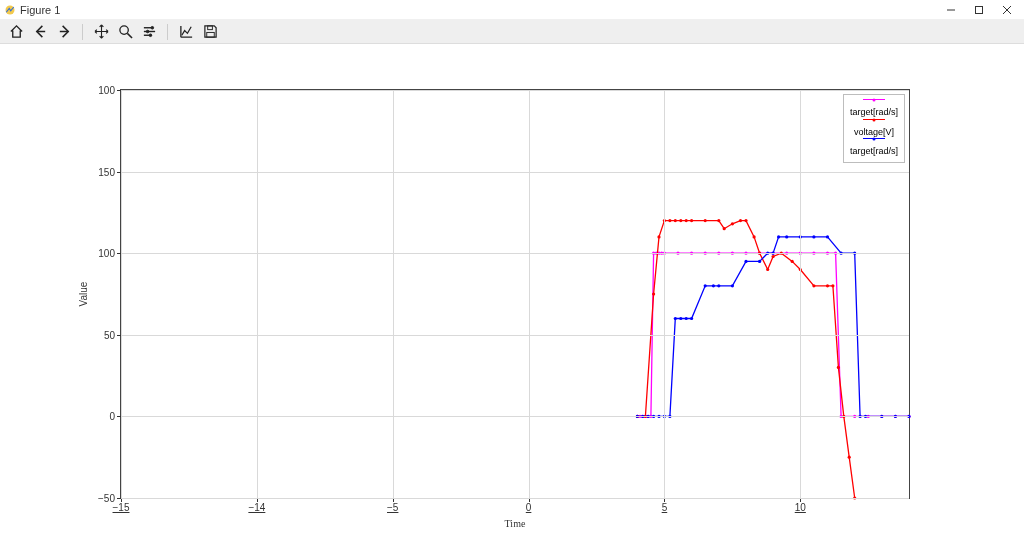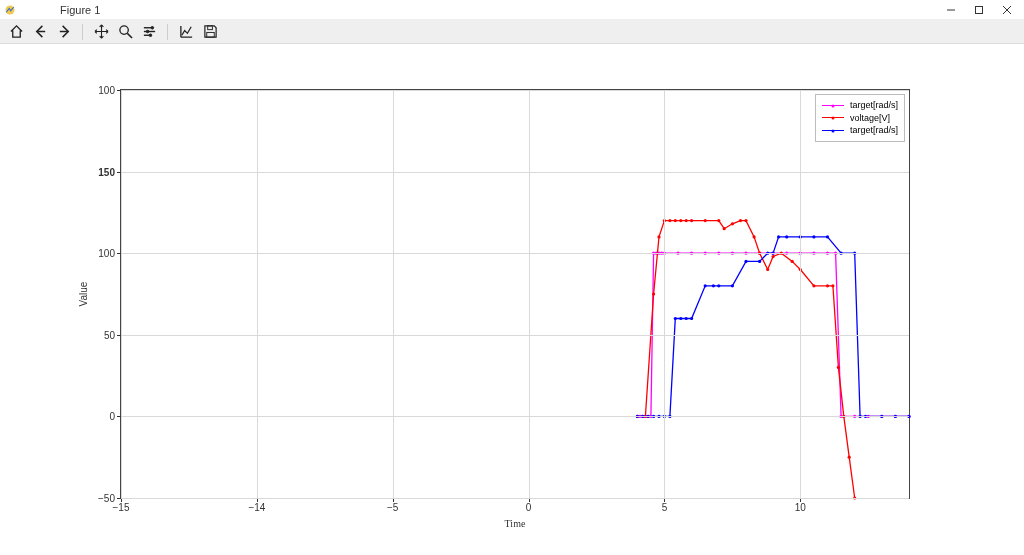--- a/index.html
+++ b/index.html
@@ -18,21 +18,21 @@
     display: flex;
     align-items: center;
     padding: 0 4px;
     background: #fff;
     border-bottom: 1px solid #f0f0f0;
   }
   .titlebar .app-icon {
     width: 12px; height: 12px;
     margin-right: 4px;
   }
-  .titlebar .title { font-size: 11px; color: #333; margin-left: 40px; }
+  .titlebar .title { font-size: 11px; color: #333; }
   .winbtns { margin-left: auto; display: flex; gap: 14px; padding-right:6px;}
   .winbtn { width: 14px; height: 14px; display:flex; align-items:center; justify-content:center; color:#333; cursor:default;}
   .winbtn svg { width: 10px; height:10px; }
   
   .toolbar {
     height: 24px;
     background: #efefef;
     display: flex;
     align-items: center;
     padding: 0 6px;
@@ -66,21 +66,21 @@
     position: absolute;
     background: #d9d9d9;
   }
   .grid-v { width:1px; top:0; bottom:0; }
   .grid-h { height:1px; left:0; right:0; }
   .xtick, .ytick {
     position: absolute;
     font-size: 10px;
     color: #333;
   }
-  .xtick { top: 100%; transform: translate(-50%, 4px); }
+  .xtick { top: 100%; transform: translate(-50%, 4px); text-decoration: underline; }
   .ytick { right: 100%; transform: translate(-6px, -50%); text-align:right; }
   .tickmark-x, .tickmark-y { position:absolute; background:#333; }
   .tickmark-x { width:1px; height:4px; top:100%; }
   .tickmark-y { height:1px; width:4px; right:100%; }
   .xlabel {
     position: absolute;
     left: 50%;
     top: calc(100% + 20px);
     transform: translateX(-50%);
     font-size: 10px;
@@ -102,21 +102,21 @@
     overflow: visible;
   }
   .legend {
     position: absolute;
     top: 4px; right: 4px;
     background: #fff;
     border: 1px solid #bdbdbd;
     padding: 4px 6px;
     font-size: 9px;
   }
-  .legend-item { display:flex; align-items:center; gap:6px; line-height:1.4;}
+  .legend-item { display:flex; align-items:center; gap:6px; line-height:1.4;flex-direction:column;}
   .legend-swatch { width: 22px; height: 0; border-top-width:1px; border-top-style:solid; position:relative;}
   .legend-swatch::after{
     content:''; position:absolute; left:50%; top:50%; width:3px; height:3px; transform:translate(-50%,-50%); border-radius:50%;
     background: currentColor;
   }
 </style>
 </head>
 <body>
 
 <div class="titlebar">
@@ -344,18 +344,18 @@
       <div class="tickmark-y" style="top: 326.4px;"></div>
       <div class="ytick" style="top: 326.4px;">0</div>
       <div class="grid-h" style="top: 244.8px;"></div>
       <div class="tickmark-y" style="top: 244.8px;"></div>
       <div class="ytick" style="top: 245px; padding-left: 7px;">50</div>
       <div class="grid-h" style="top: 163.2px;"></div>
       <div class="tickmark-y" style="top: 163.2px;"></div>
       <div class="ytick" style="top: 163.2px; text-align: center;">100</div>
       <div class="grid-h" style="top: 81.6px;"></div>
       <div class="tickmark-y" style="top: 81.6px;"></div>
-      <div class="ytick" style="top: 81.6px; font-weight: bold;">150</div>
+      <div class="ytick" style="top: 81.6px;">150</div>
       <div class="grid-h" style="top: 0px;"></div>
       <div class="tickmark-y" style="top: 0px;"></div>
       <div class="ytick" style="top: 0px;">100</div>
     </div>
 </div>
 
 </body></html>

